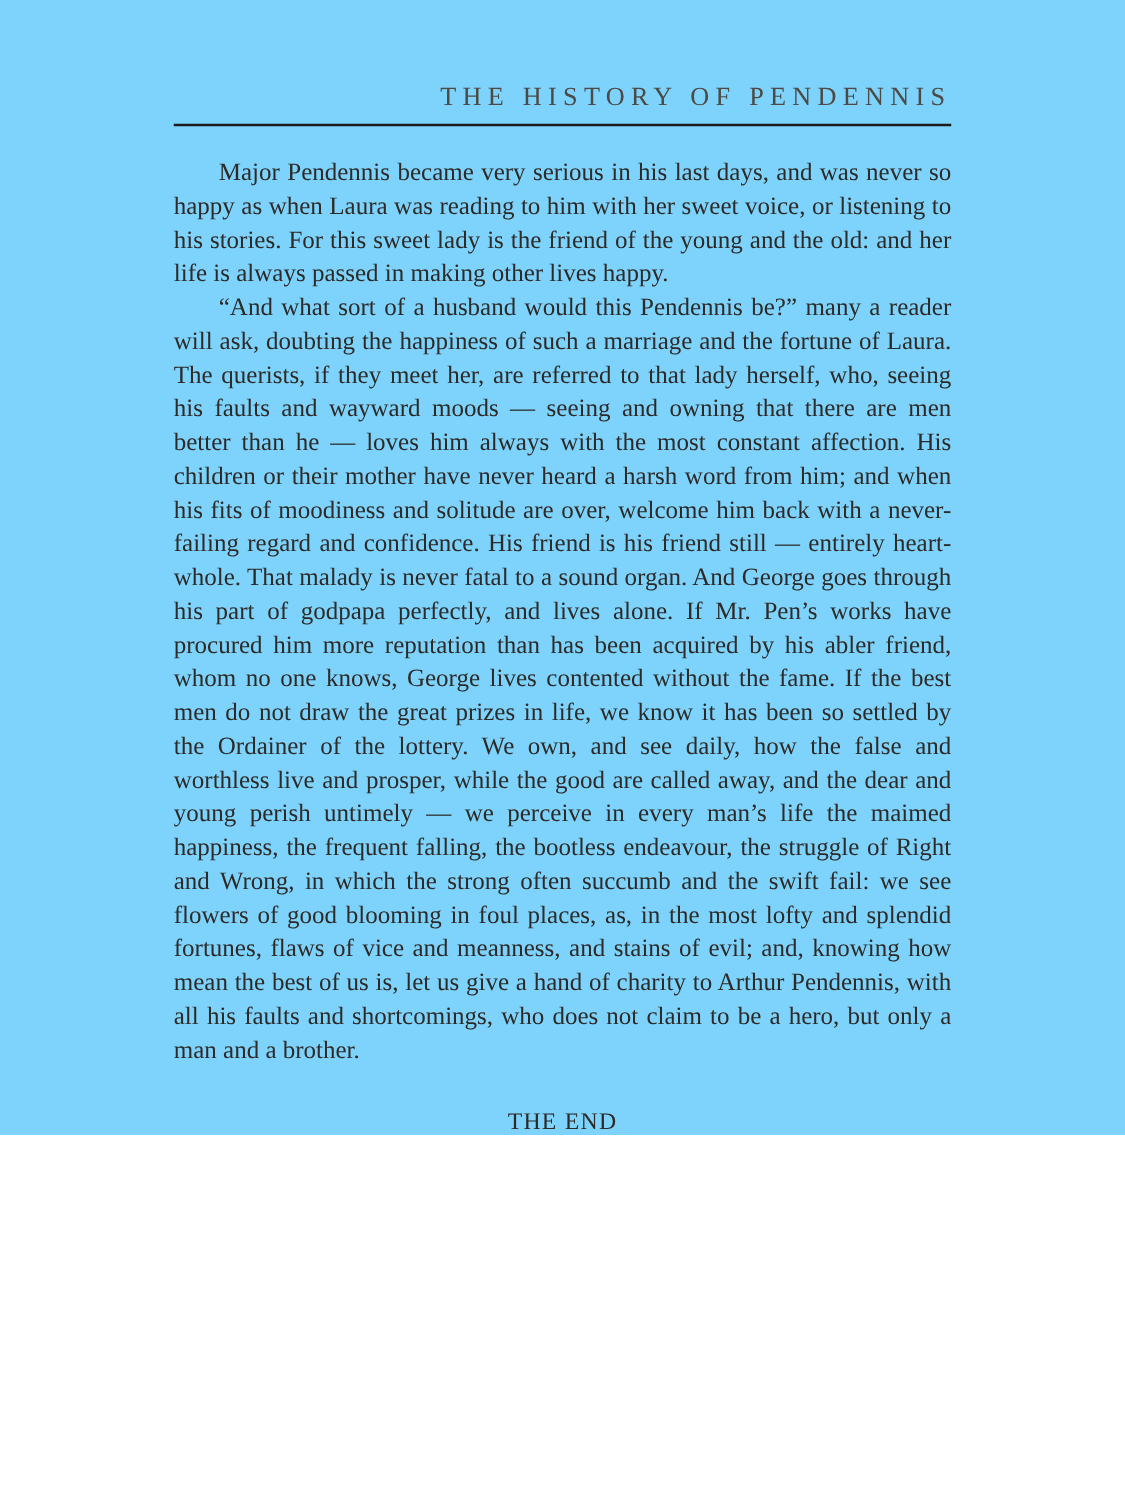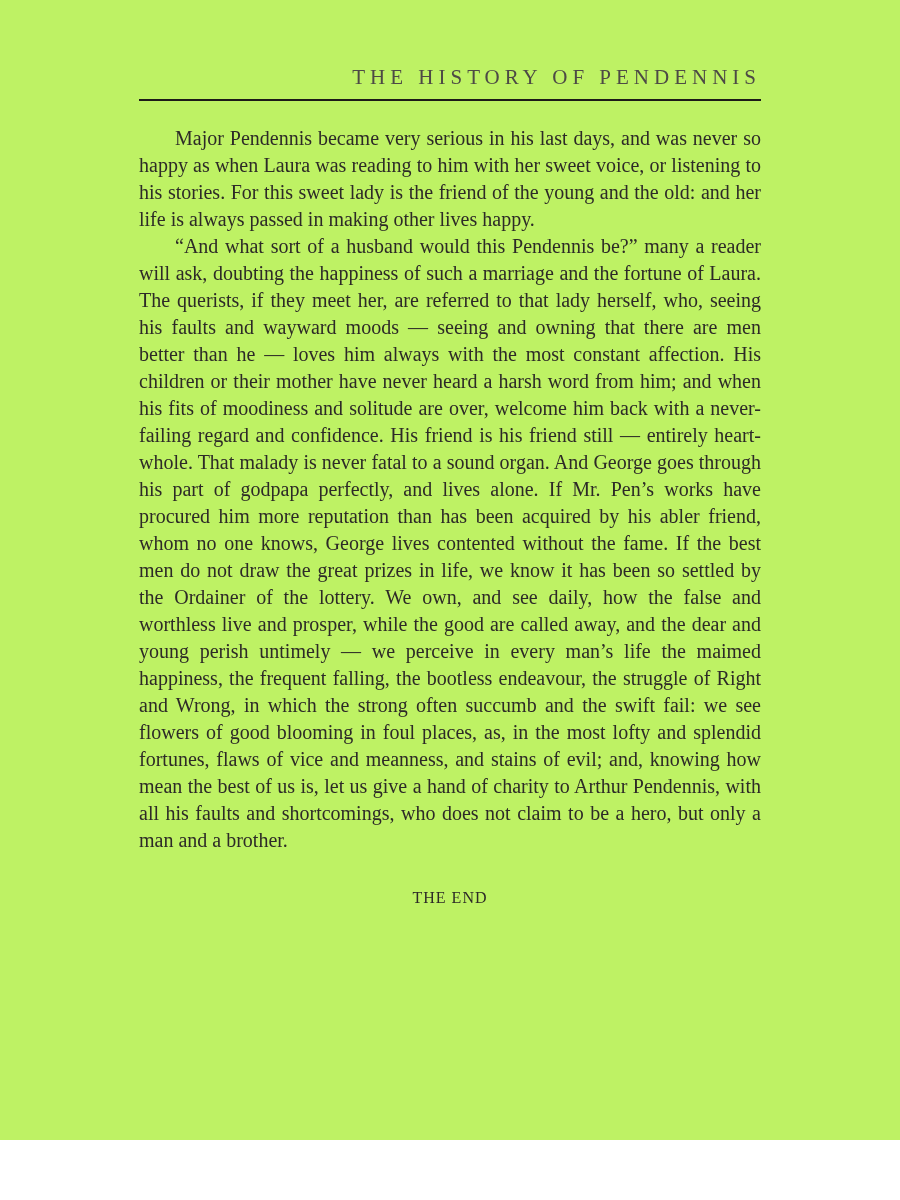--- a/index.html
+++ b/index.html
@@ -9,22 +9,22 @@
   }
 
   body {
     width: 900px;
     height: 1200px;
     font-family: "Liberation Serif", "DejaVu Serif", serif;
   }
 
   .page {
     width: 900px;
-    height: 1140px;
-    background: #bef264;
+    height: 908px;
+    background: #7dd3fc;
     position: relative;
     overflow: hidden;
   }
 
   .content {
     width: 622px;
     margin: 0 auto;
     padding-top: 64px;
   }
 
@@ -54,21 +54,21 @@
   }
 
   .body-text p.para {
     text-indent: 36px;
     margin: 0;
   }
 
   .the-end {
     margin-top: 30px;
     text-align: center;
-    font-size: 16px;
+    font-size: 19px;
     letter-spacing: 1px;
     color: #2d2a27;
   }
 </style>
 </head>
 <body>
 
 <div class="page">
   <div class="content">
 

